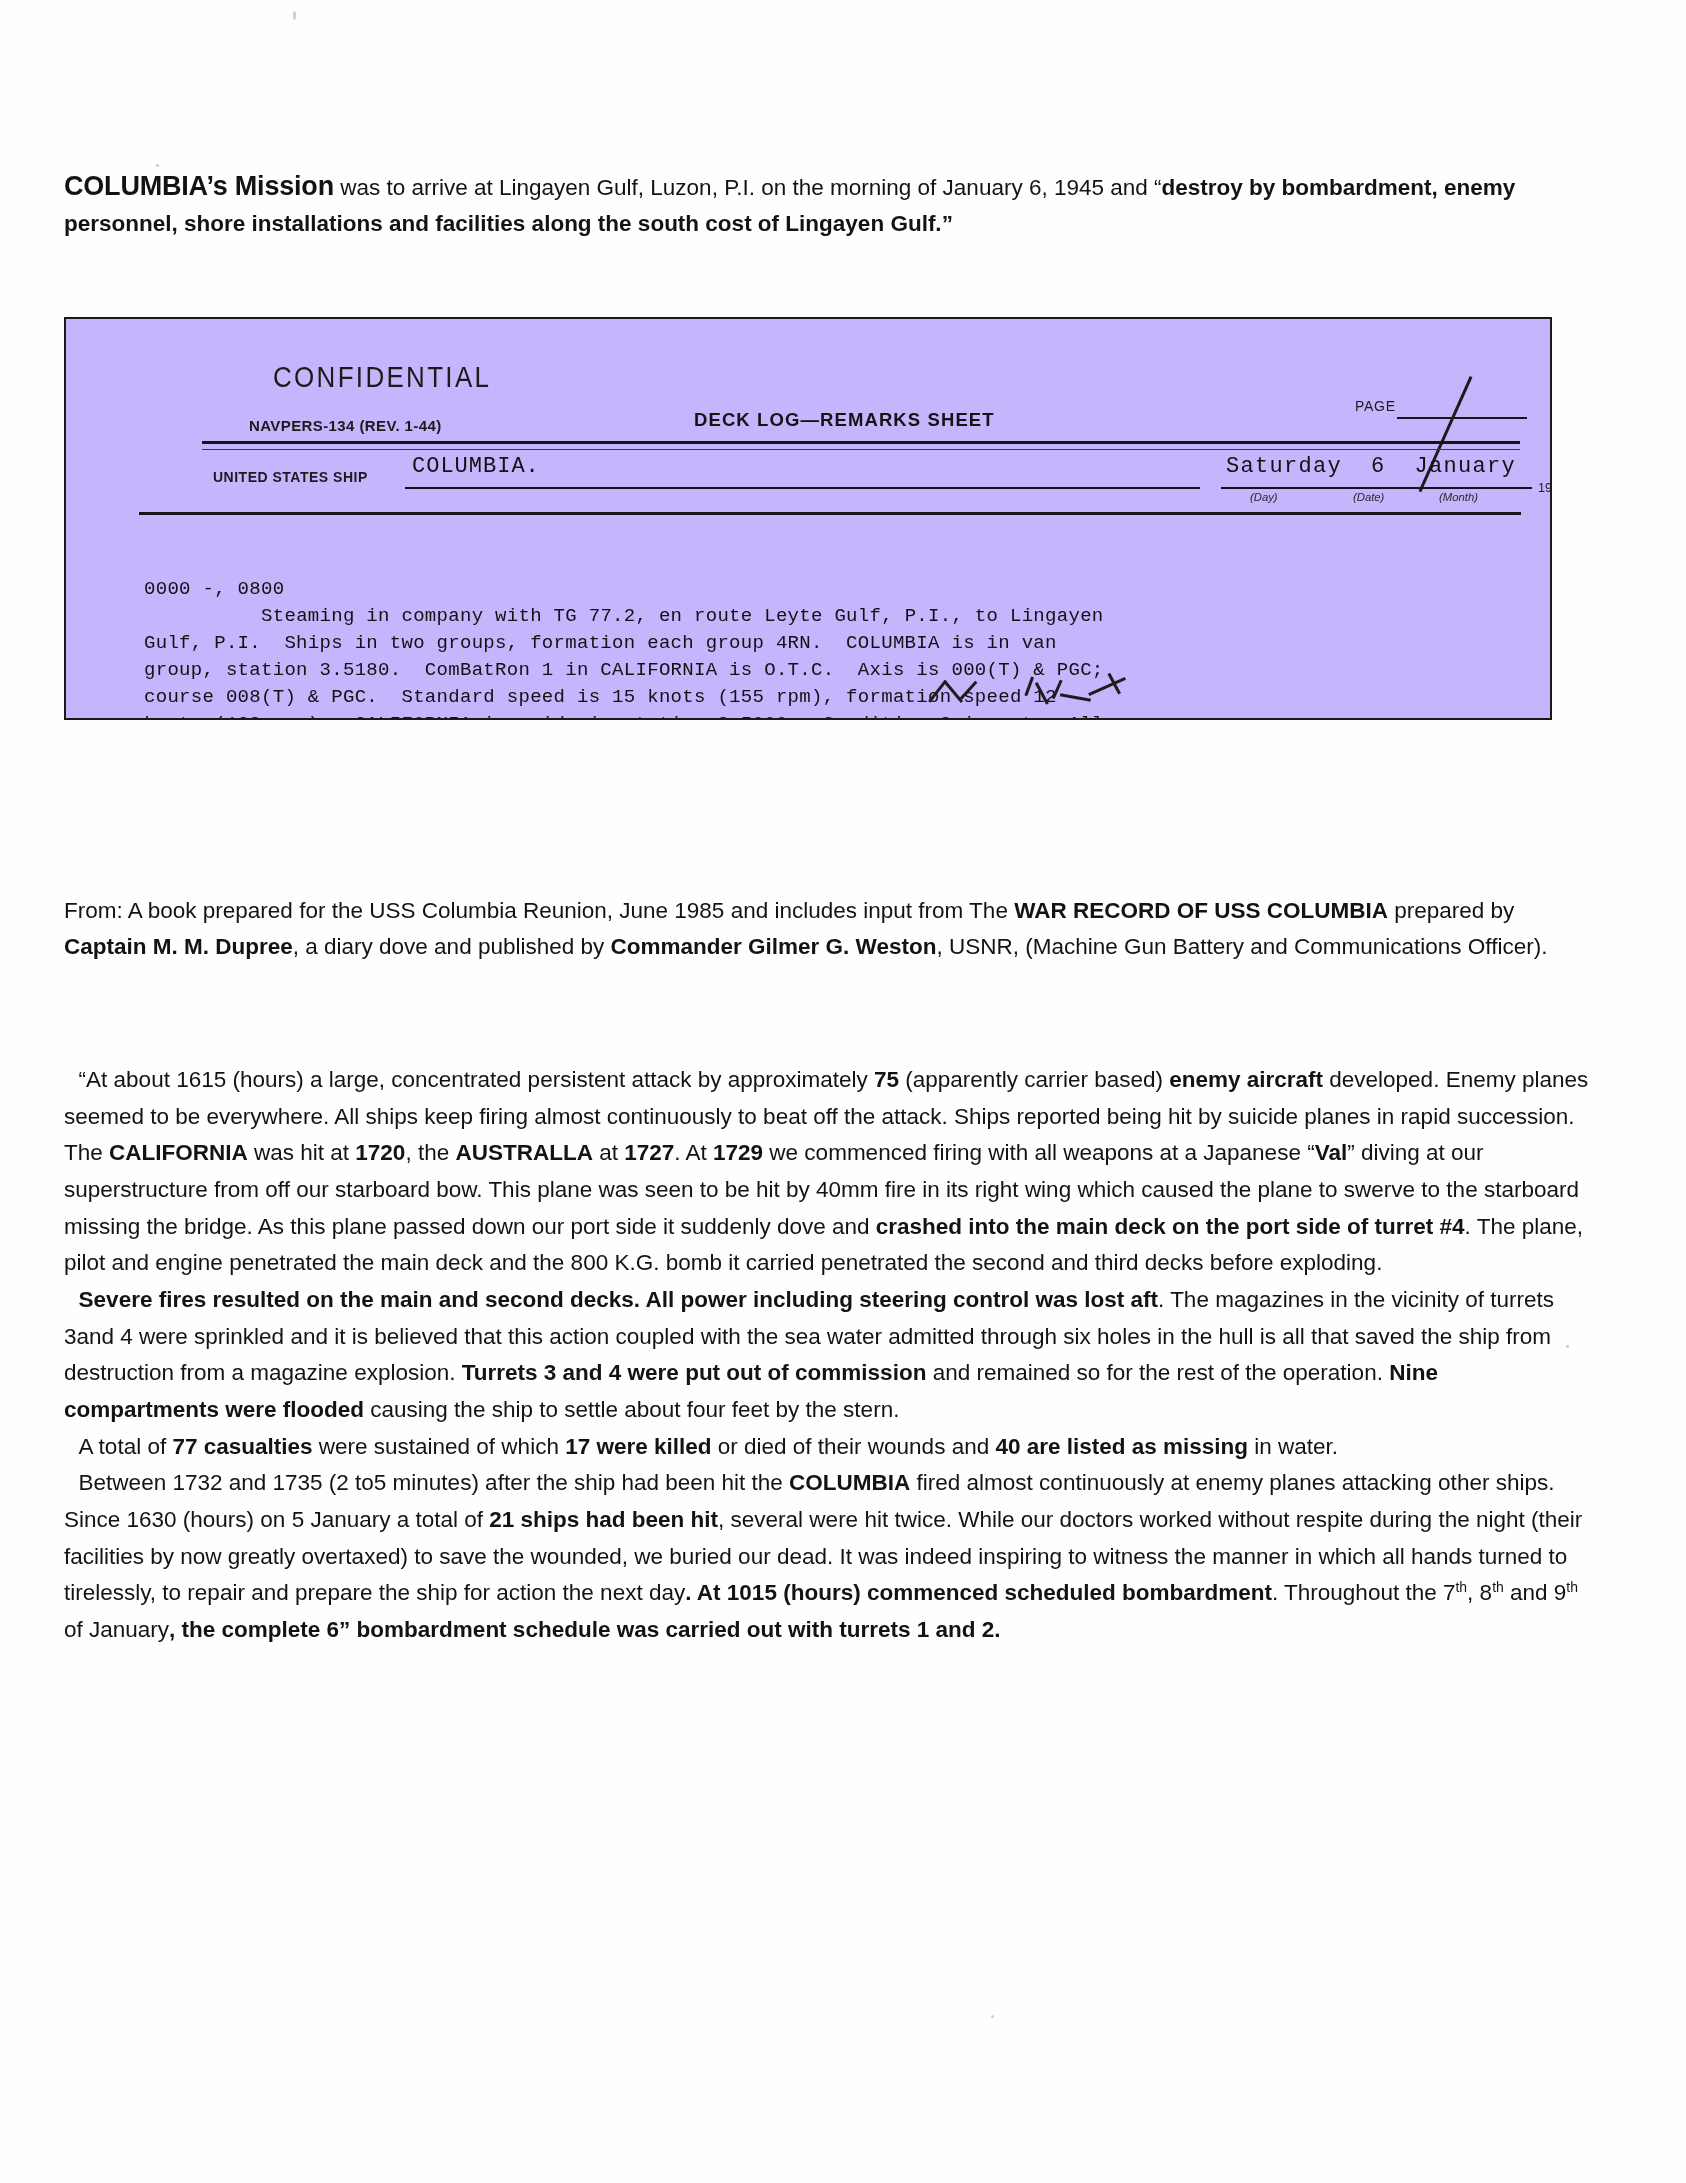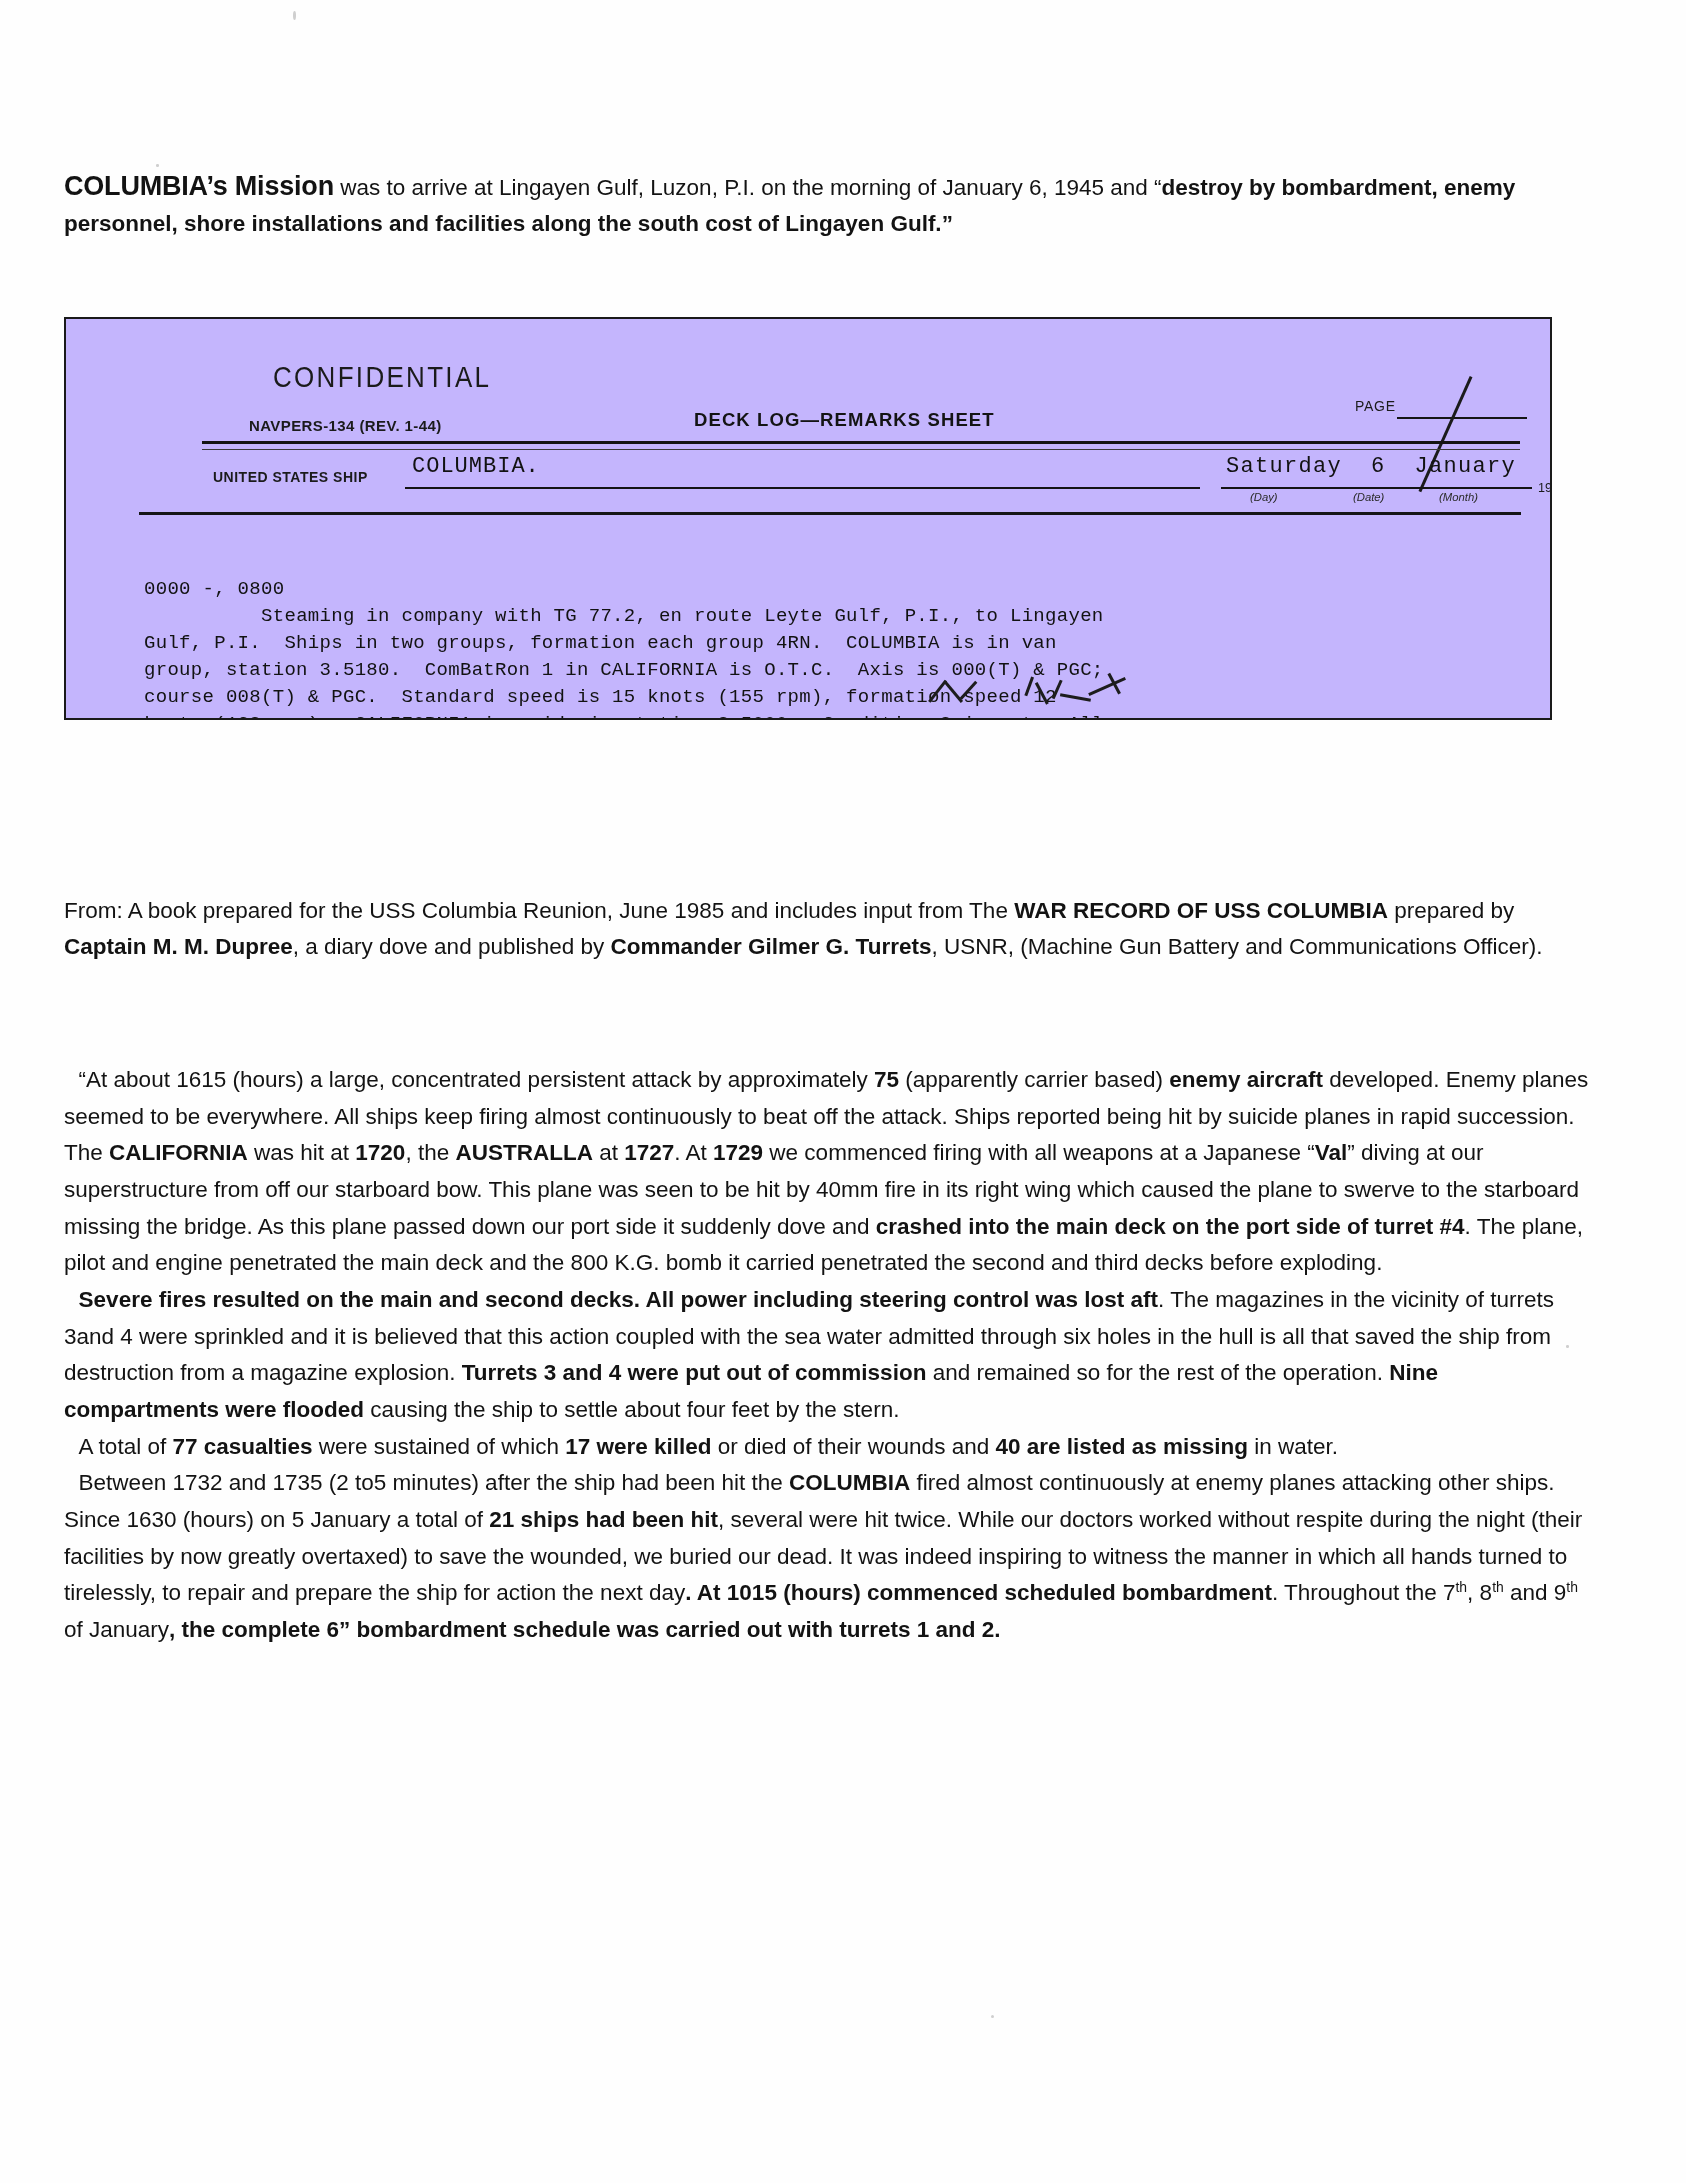--- a/index.html
+++ b/index.html
@@ -345,21 +345,21 @@
         <div class="sig-stroke" style="left:127px;top:14.6px;width:20px;height:2.6px;transform:rotate(-66deg);"></div>
         <div class="sig-stroke" style="left:140px;top:22.5px;width:30.5px;height:2.6px;transform:rotate(10deg);"></div>
         <div class="sig-stroke" style="left:167px;top:12px;width:40px;height:2.6px;transform:rotate(-24deg);"></div>
         <div class="sig-stroke" style="left:183px;top:9.3px;width:22.5px;height:2.6px;transform:rotate(62deg);"></div>
       </div>
 
     </div>
   </div>
 
   <div class="from-block">
-    <span>From: A book prepared for the USS Columbia Reunion, June 1985 and includes input from The </span><b>WAR RECORD OF USS COLUMBIA</b><span> prepared by </span><b>Captain M. M. Dupree</b><span>, a diary dove and published by </span><b>Commander Gilmer G. Turrets</b><span>, USNR, (Machine Gun Battery and Communications Officer).</span>
+    <span>From: A book prepared for the USS Columbia Reunion, June 1985 and includes input from The </span><b>WAR RECORD OF USS COLUMBIA</b><span> prepared by </span><b>Captain M. M. Dupree</b><span>, a diary dove and published by </span><b>Commander Gilmer G. Weston</b><span>, USNR, (Machine Gun Battery and Communications Officer).</span>
   </div>
 
   <div class="narrative">
 
     <p><span>“At about 1615 (hours) a large, concentrated persistent attack by approximately </span><b>75</b><span> (apparently carrier based) </span><b>enemy aircraft</b><span> developed. Enemy planes seemed to be everywhere. All ships keep firing almost continuously to beat off the attack. Ships reported being hit by suicide planes in rapid succession.  The </span><b>CALIFORNIA</b><span> was hit at </span><b>1720</b><span>, the </span><b>AUSTRALLA</b><span> at </span><b>1727</b><span>. At </span><b>1729</b><span> we commenced firing with all weapons at a Japanese “</span><b>Val</b><span>” diving at our superstructure from off our starboard bow. This plane was seen to be hit by 40mm fire in its right wing which caused the plane to swerve to the starboard missing the bridge. As this plane passed down our port side it suddenly dove and </span><b>crashed into the main deck on the port side of turret #4</b><span>. The plane, pilot and engine penetrated the main deck and the 800 K.G. bomb it carried penetrated the second and third decks before exploding.</span></p>
 
     <p><b>Severe fires resulted on the main and second decks. All power including steering control was lost aft</b><span>. The magazines in the vicinity of turrets 3and 4 were sprinkled and it is believed that this action coupled with the sea water admitted through six holes in the hull is all that saved the ship from destruction from a magazine explosion. </span><b>Turrets 3 and 4 were put out of commission</b><span> and remained so for the rest of the operation. </span><b>Nine compartments were flooded</b><span> causing the ship to settle about four feet by the stern.</span></p>
 
     <p><span>A total of </span><b>77 casualties</b><span> were sustained of which </span><b>17 were killed</b><span> or died of their wounds and </span><b>40 are listed as missing</b><span> in water.</span></p>
 

